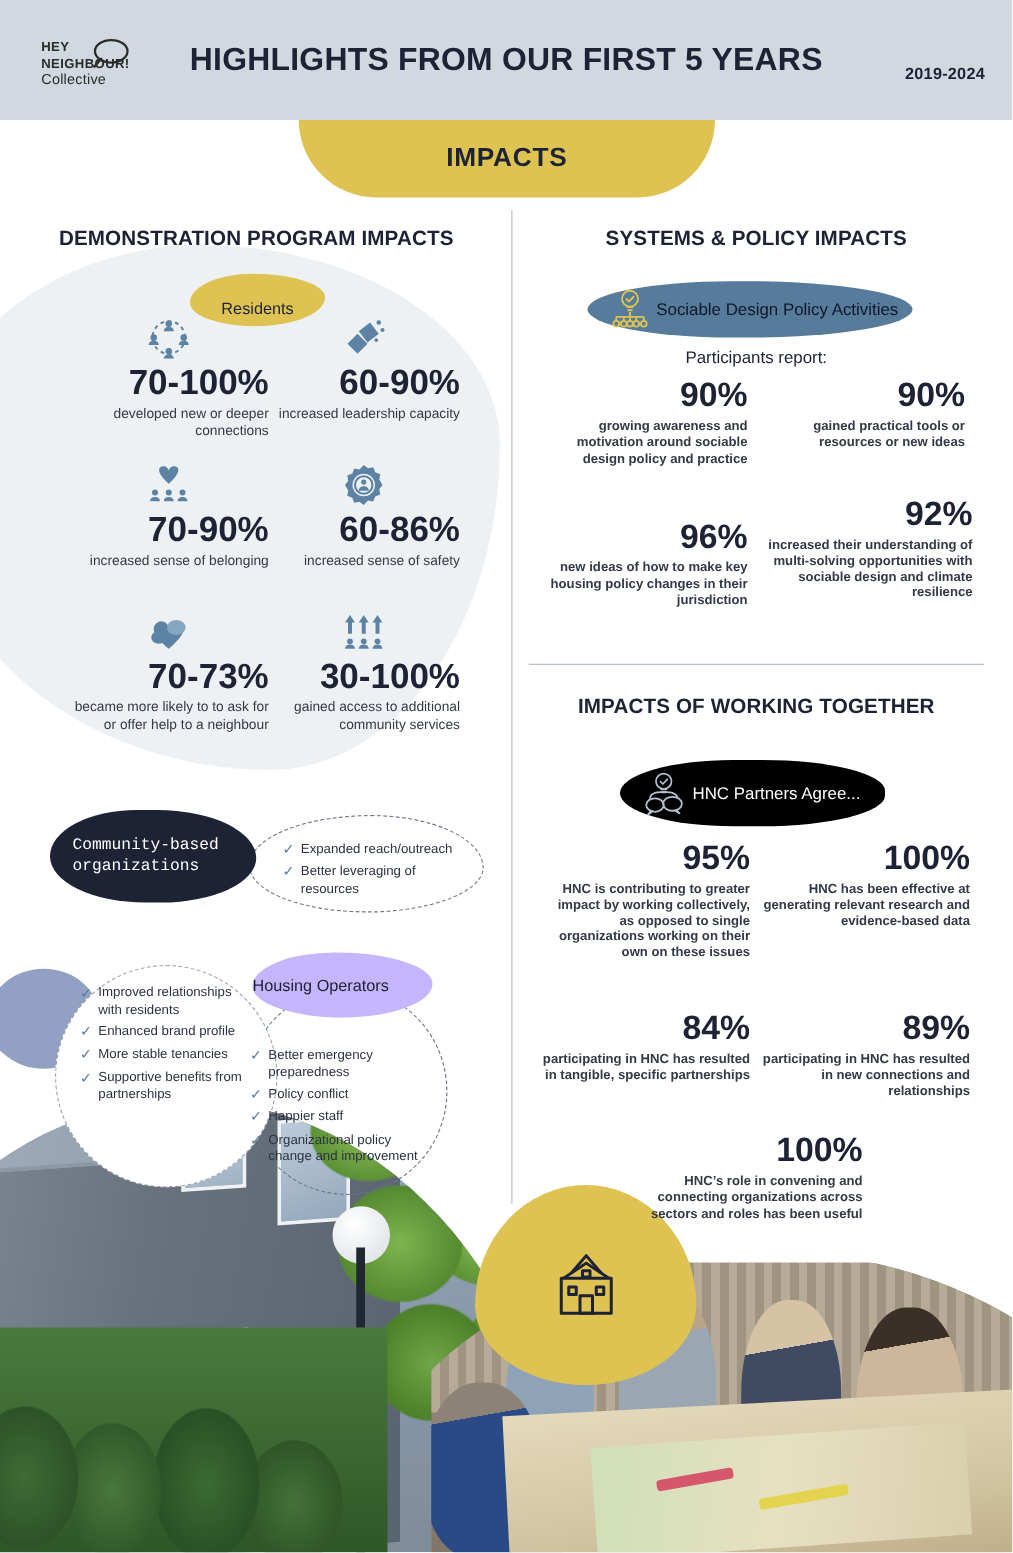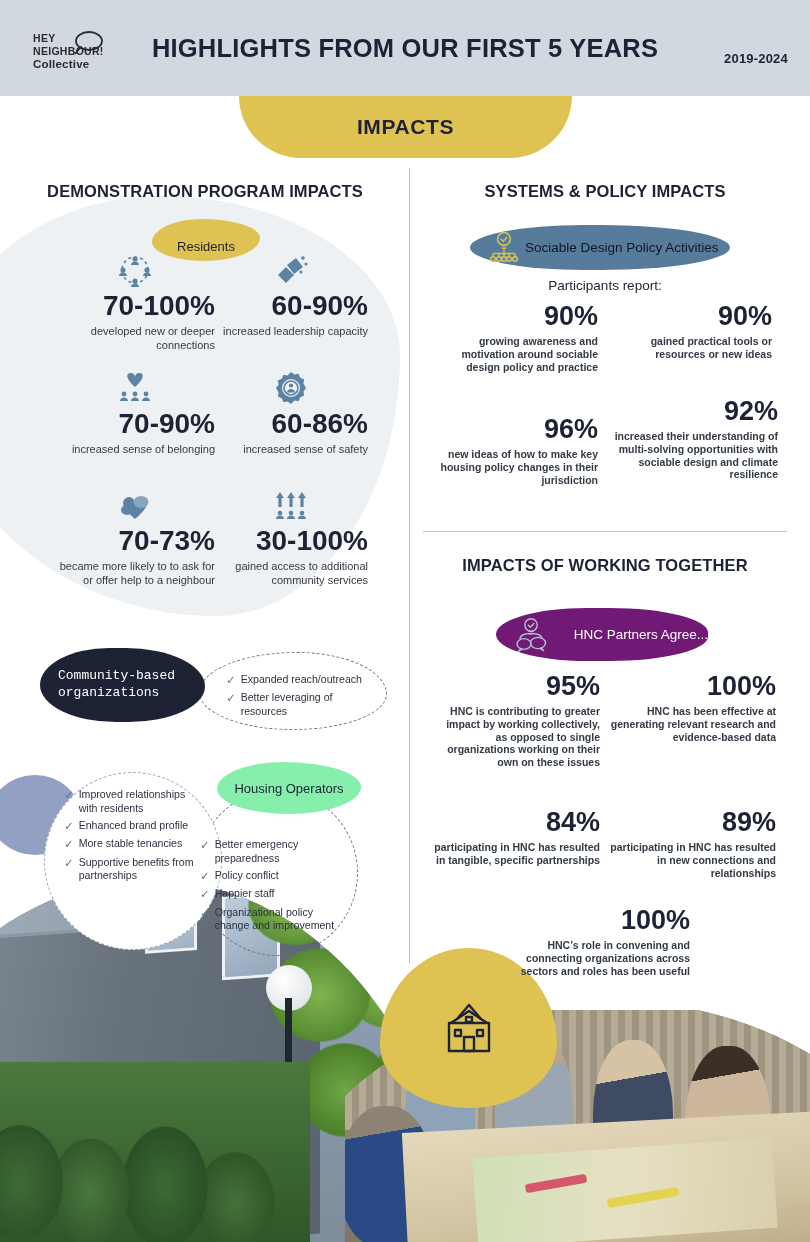--- a/index.html
+++ b/index.html
@@ -16,21 +16,21 @@
   
   .header {
     position:absolute; left:0; top:0; width:810px; height:96px;
     background:#d2d8df; z-index:40;
   }
   .logo { position:absolute; left:33px; top:32px; width:110px; }
   .logo-l1, .logo-l2, .logo-l3 {
     font-size:10.5px; font-weight:bold; letter-spacing:0.3px; color:#2b2b2b;
     line-height:13px; text-transform:uppercase;
   }
-  .logo-l3 { font-weight:bold; text-transform:none; font-size:11.5px; letter-spacing:0.2px;}
+  .logo-l3 { font-weight:normal; text-transform:none; font-size:11.5px; letter-spacing:0.2px;}
   .logo-bubble { position:absolute; left:38px; top:-2px; }
   .header-title {
     position:absolute; left:0; top:0; width:810px; height:96px;
     display:flex; align-items:center; justify-content:center;
     font-size:25.5px; font-weight:bold; letter-spacing:0.2px; color:#1d2235;
   }
   .header-years {
     position:absolute; right:22px; top:51px;
     font-size:13px; font-weight:bold; color:#1d2235; letter-spacing:0.2px;
   }
@@ -118,23 +118,22 @@
   .pill-wide {
     position:absolute; z-index:25; display:flex; align-items:center;
     border-radius:40px 40px 46px 46px / 46px 60px 60px 46px;
   }
   #pill-sdpa {
     left:470px; top:225px; width:260px; height:45px; background:#567b9b;
     border-radius:44% 50% 50% 44% / 50% 50% 50% 50%;
   }
   #pill-sdpa .ptxt { color:#0f172a; font-size:13.5px; margin-left:3px; }
   #pill-hnc {
-    left:496px; top:608px; width:212px; height:53px; background:#701a75;
+    left:496px; top:608px; width:212px; height:53px; background:#000000;
     border-radius:46% 50% 50% 46% / 54% 50% 50% 54%;
-    justify-content:space-between;
   }
   #pill-hnc .ptxt { color:#fff; font-size:13.5px; margin-left:4px; }
   .pill-wide .picon { flex:0 0 auto; margin-left:16px; display:flex; align-items:center; }
 
   .participants {
     position:absolute; left:420px; top:278px; width:370px; text-align:center;
     font-size:13.5px; color:#1d2235; z-index:22;
   }
 
   
@@ -150,24 +149,24 @@
     position:absolute; left:199px; top:652px; width:188px; height:78px;
     border:1.4px dashed #6b7787; z-index:14;
     border-radius:52% 48% 50% 50% / 52% 54% 46% 48%;
   }
 
   .bubble-house-dash {
     position:absolute; left:196px; top:790px; width:162px; height:166px;
     border:1.4px dashed #6b7787; border-radius:50%; z-index:13;
   }
   .pill-housing {
-    position:absolute; left:217px; top:762px; width:144px; height:52px;
-    background:#86efac; z-index:19;
+    position:absolute; left:202px; top:762px; width:144px; height:52px;
+    background:#c4b5fd; z-index:19;
     border-radius:46% 54% 50% 50% / 52% 48% 52% 48%;
-    display:flex; align-items:center; justify-content:center;
+    display:flex; align-items:center; 
   }
   .pill-housing span { font-size:13px; color:#1d2235; }
 
   .bubble-white {
     position:absolute; left:44px; top:772px; width:178px; height:178px;
     background:#ffffff; border-radius:50%; z-index:16;
     border:1.4px dashed #9aa5b1;
   }
 
   .list { font-size:10.6px; color:#2b3240; line-height:1.28; }

